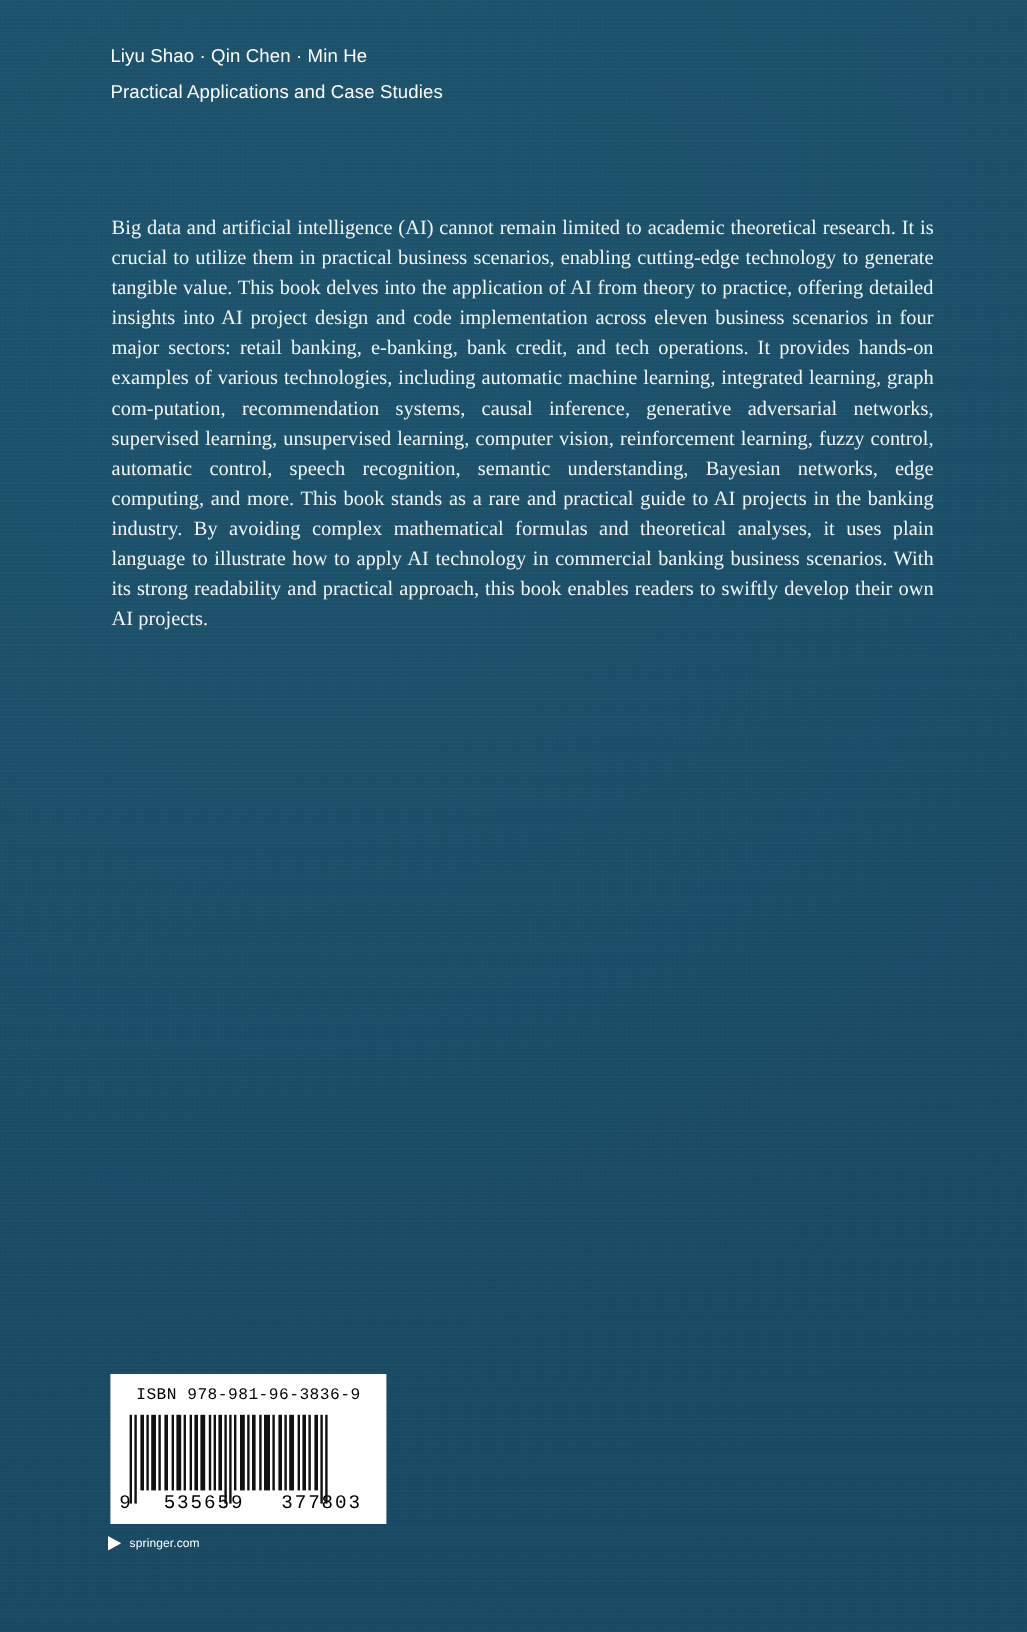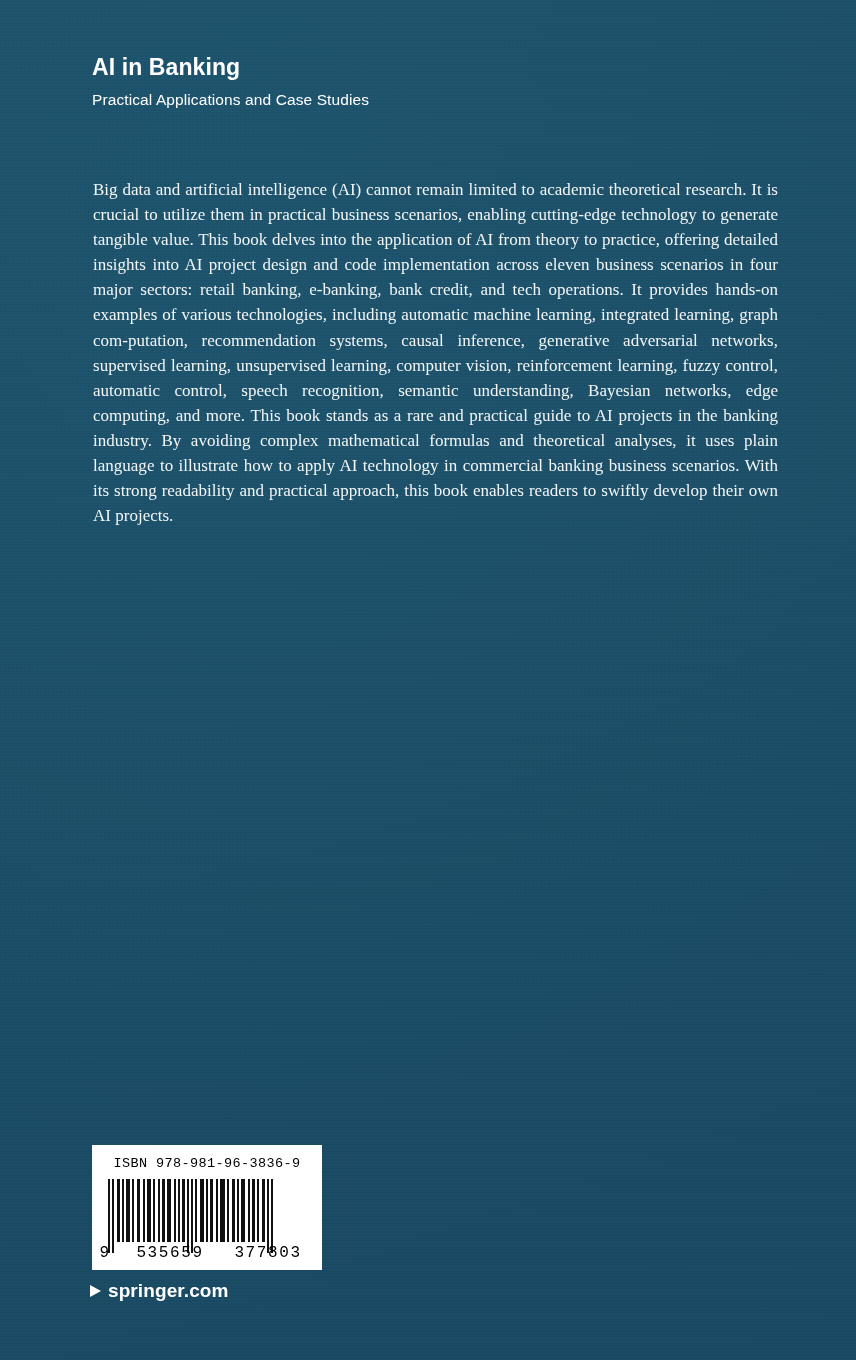--- a/index.html
+++ b/index.html
@@ -157,34 +157,34 @@
     gap: 7px;
   }
   .tri {
     width: 0;
     height: 0;
     border-left: 11px solid #ffffff;
     border-top: 6.5px solid transparent;
     border-bottom: 6.5px solid transparent;
   }
   .springer-text {
-    font-size: 19px;
-    font-weight: 700;
+    font-size: 10px;
+    font-weight: 400;
     color: #ffffff;
     letter-spacing: 0.1px;
   }
 </style>
 </head>
 <body>
 
 <div class="cover">
   <div class="noise"></div>
 
   <div class="header">
-    <div class="book-title">AI in Banking</div>
+    <div class="authors">Liyu Shao · Qin Chen · Min He</div>
     <div class="book-subtitle">Practical Applications and Case Studies</div>
   </div>
 
   <div class="blurb">Big data and artificial intelligence (AI) cannot remain limited to academic theoretical research. It is crucial to utilize them in practical business scenarios, enabling cutting-edge technology to generate tangible value. This book delves into the application of AI from theory to practice, offering detailed insights into AI project design and code implementation across eleven business scenarios in four major sectors: retail banking, e-banking, bank credit, and tech operations. It provides hands-on examples of various technologies, including automatic machine learning, integrated learning, graph com-putation, recommendation systems, causal inference, generative adversarial networks, supervised learning, unsupervised learning, computer vision, reinforcement learning, fuzzy control, automatic control, speech recognition, semantic understanding, Bayesian networks, edge computing, and more. This book stands as a rare and practical guide to AI projects in the banking industry. By avoiding complex mathematical formulas and theoretical analyses, it uses plain language to illustrate how to apply AI technology in commercial banking business scenarios. With its strong readability and practical approach, this book enables readers to swiftly develop their own AI projects.</div>
 
   <div class="barcode-box">
     <div class="isbn-text">ISBN 978-981-96-3836-9</div>
     <div class="bars">
       <span class="tall" style="width:2px"></span>
         <span class="g" style="width:2px"></span>

